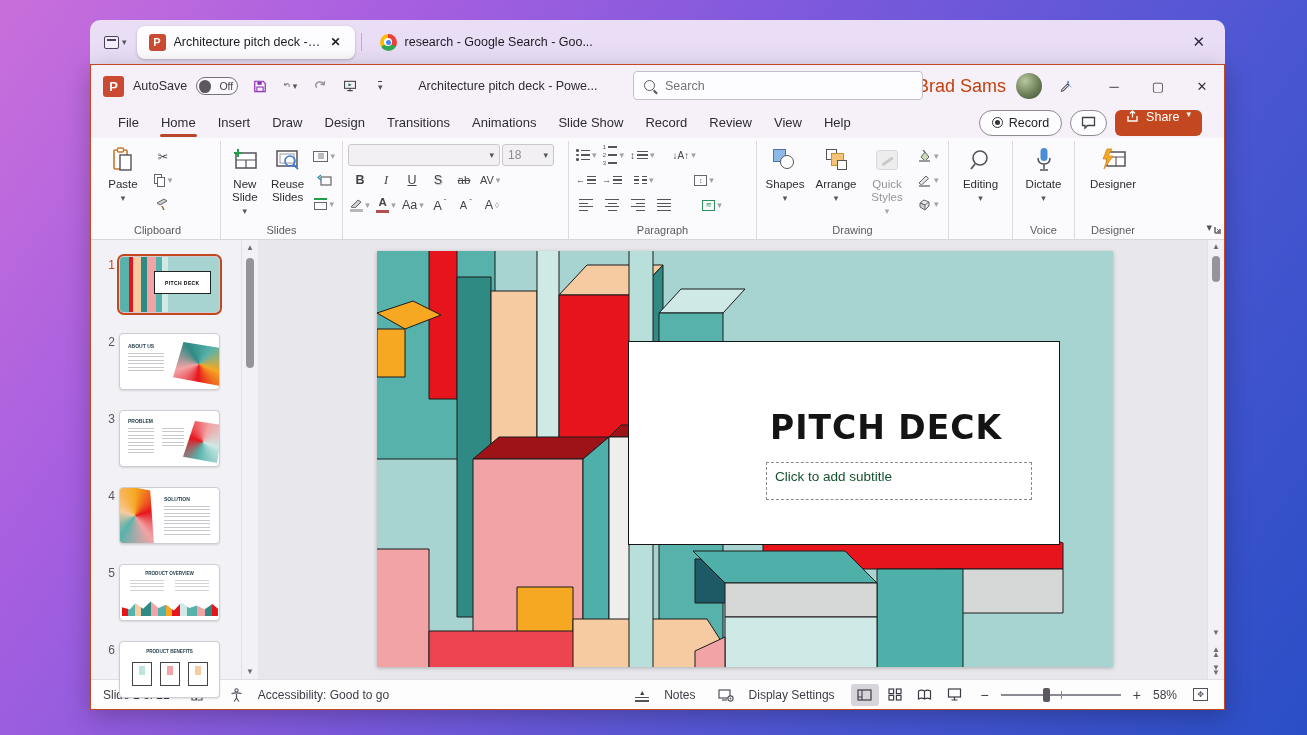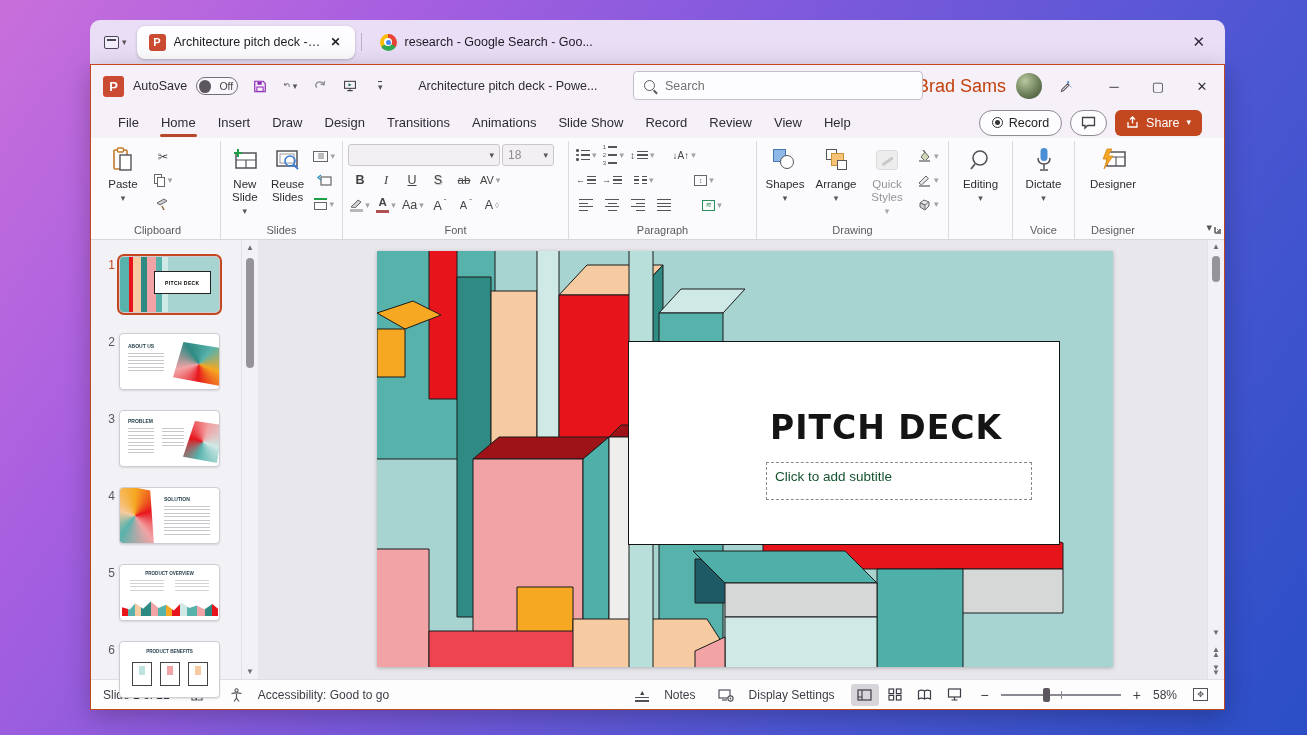--- a/index.html
+++ b/index.html
@@ -58,21 +58,21 @@
 
   
   .ribbon-tabs{height:31px;display:flex;align-items:center;padding:0 10px 0 16px;gap:0;flex:none}
   .rtab{font-size:13px;color:#2f2b33;padding:6px 11px;position:relative;background:none;border:none}
   .rtab.active::after{content:"";position:absolute;left:10px;right:10px;bottom:-1px;height:3px;background:#b7472a;border-radius:2px}
   .ribbon-actions{margin-left:auto;display:flex;align-items:center;gap:8px;padding-right:12px}
   .pill{height:26px;border:1px solid #8f8a92;border-radius:14px;background:#fdfcfe;display:flex;align-items:center;
     gap:6px;padding:0 12px;font-size:12.5px;color:#222}
   .rec-o{width:11px;height:11px;border:1.6px solid #333;border-radius:50%;display:flex;align-items:center;justify-content:center}
   .rec-i{width:5px;height:5px;border-radius:50%;background:#333}
-  .share-btn{height:26px;background:#c3471f;color:#fff;border:none;border-radius:6px;display:flex;align-items:center;
+  .share-btn{height:26px;background:#c3471f;color:#fff;border:none;border-radius:6px;display:flex;align-items:flex-start;
     gap:7px;padding:0 11px;font-size:12.5px}
   .share-btn .chev{color:#fff}
 
   
   .ribbon-body{height:102px;background:#fbfafc;border-bottom:1px solid #d9d5dc;display:flex;
     padding:3px 0 0 4px;position:relative;flex:none}
   .rgroup{display:flex;flex-direction:column;border-right:1px solid #ddd9df;padding:1px 5px 0}
   .rg-main{flex:1;display:flex;gap:5px;align-items:flex-start}
   .rg-label{height:19px;display:flex;align-items:center;justify-content:center;font-size:11px;color:#5d5961;gap:5px}
   .bigbtn{width:56px;background:none;border:none;display:flex;flex-direction:column;align-items:center;gap:3px;
@@ -425,26 +425,20 @@
                   <span style="font-size:11px">A</span>
                   <span style="font-size:8px;margin-top:-8px">ˇ</span>
                 </button>
               <button class="sbtn">
                   <span>A</span>
                   <span style="font-size:8px;color:#999">◊</span>
                 </button>
             </div>
           </div>
         </div>
-        <div class="rg-label">
-            <span>Font</span>
-          <svg class="ic" width="8" height="8" viewBox="0 0 8 8" style="position:absolute;right:2px">
-              <path d="M1 1v6h6M3 3l3 3M6 3v3h-3" fill="none" stroke="#777" stroke-width="1"></path>
-            </svg>
-        </div>
       </div>
 
       <div class="rgroup" style="width:188px">
         <div class="rg-main">
           <div class="fontcol">
             <div class="frow">
               <button class="sbtn">
                   <span class="bul">
                     <i></i>
                     <i></i>

